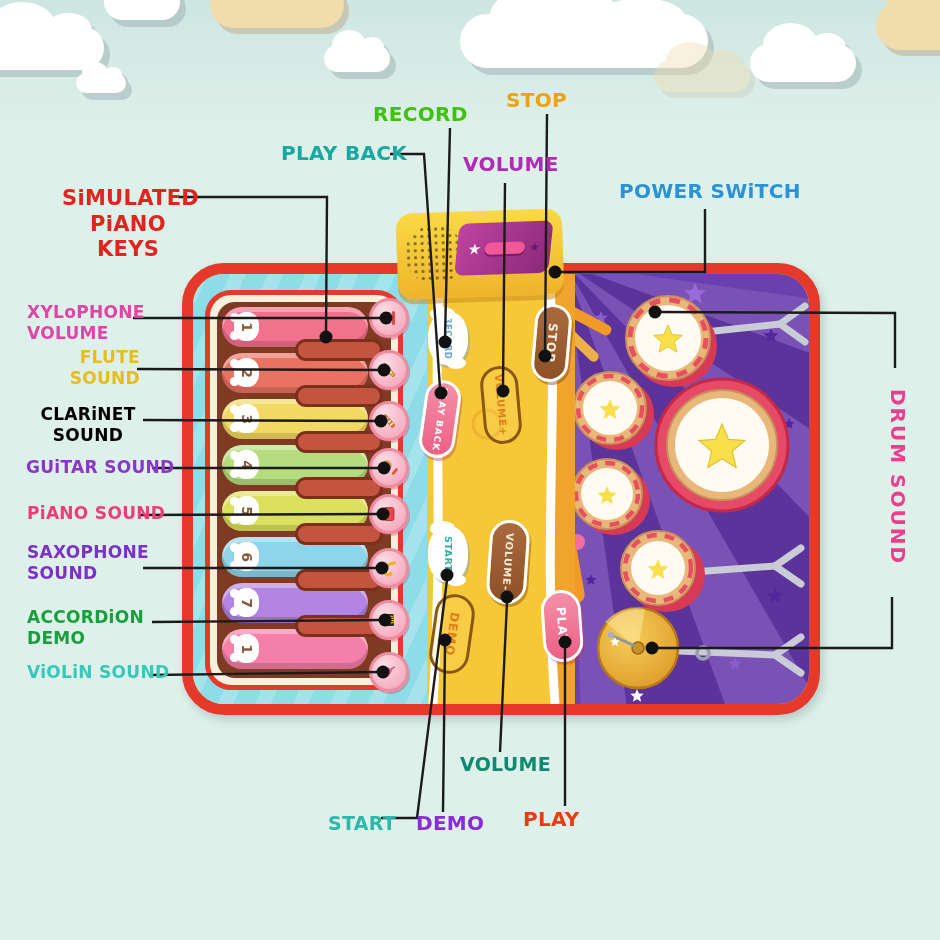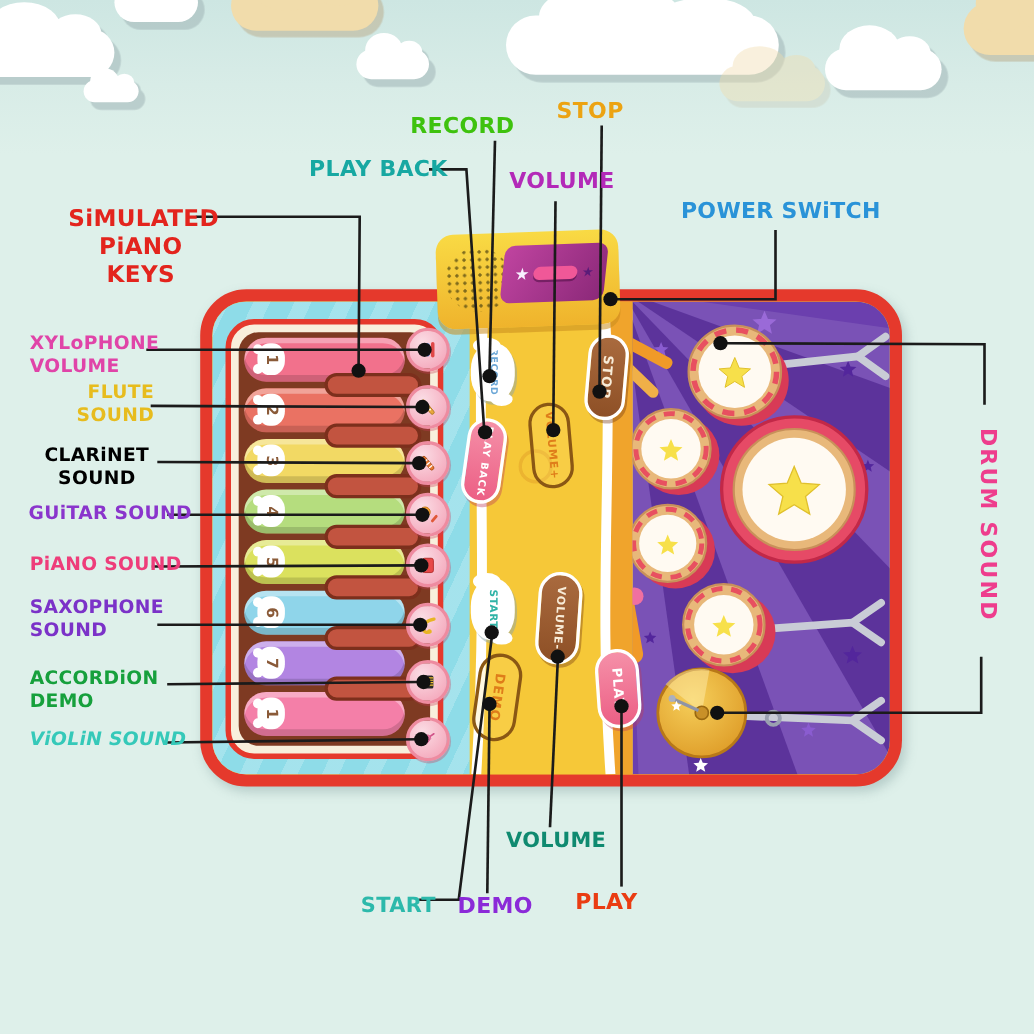--- a/index.html
+++ b/index.html
@@ -29,21 +29,21 @@
          letter-spacing:.3px;z-index:11;text-align:center;font-size:17px;}
   .ta-l{text-align:left;}
   #lbl-sim{left:62px;top:186px;width:132px;font-size:21px;}
   #lbl-xylo{left:27px;top:302px;width:112px;}
   #lbl-flute{left:40px;top:347px;width:100px;text-align:right;}
   #lbl-clarinet{left:30px;top:404px;width:116px;}
   #lbl-guitar{left:26px;top:457px;}
   #lbl-piano{left:27px;top:503px;}
   #lbl-sax{left:27px;top:542px;width:120px;}
   #lbl-accordion{left:27px;top:607px;width:122px;}
-  #lbl-violin{left:27px;top:662px;font-style:italic;}
+  #lbl-violin{left:27px;top:662px;}
   #lbl-record{left:373px;top:102px;font-size:20px;}
   #lbl-stop{left:506px;top:88px;font-size:20px;}
   #lbl-playback{left:281px;top:141px;font-size:20px;}
   #lbl-volume-top{left:463px;top:152px;font-size:20px;}
   #lbl-power{left:619px;top:179px;font-size:20px;}
   #lbl-drum{left:886px;top:372px;font-size:20px;writing-mode:vertical-rl;
             text-orientation:mixed;letter-spacing:2px;height:210px;}
   #lbl-volume-bottom{left:460px;top:753px;font-size:19px;}
   #lbl-start{left:328px;top:812px;font-size:19px;}
   #lbl-demo{left:416px;top:811px;font-size:20px;}

